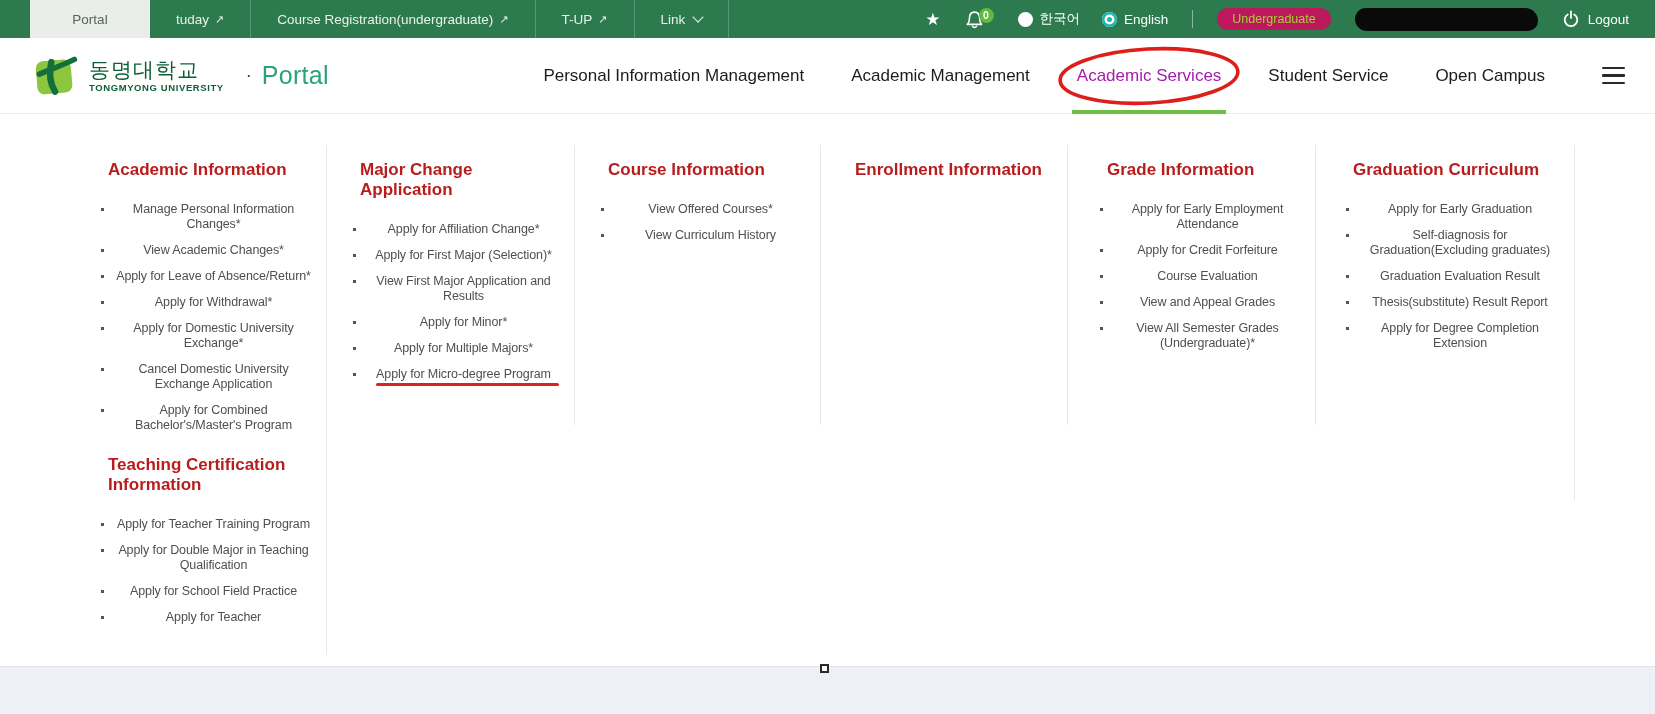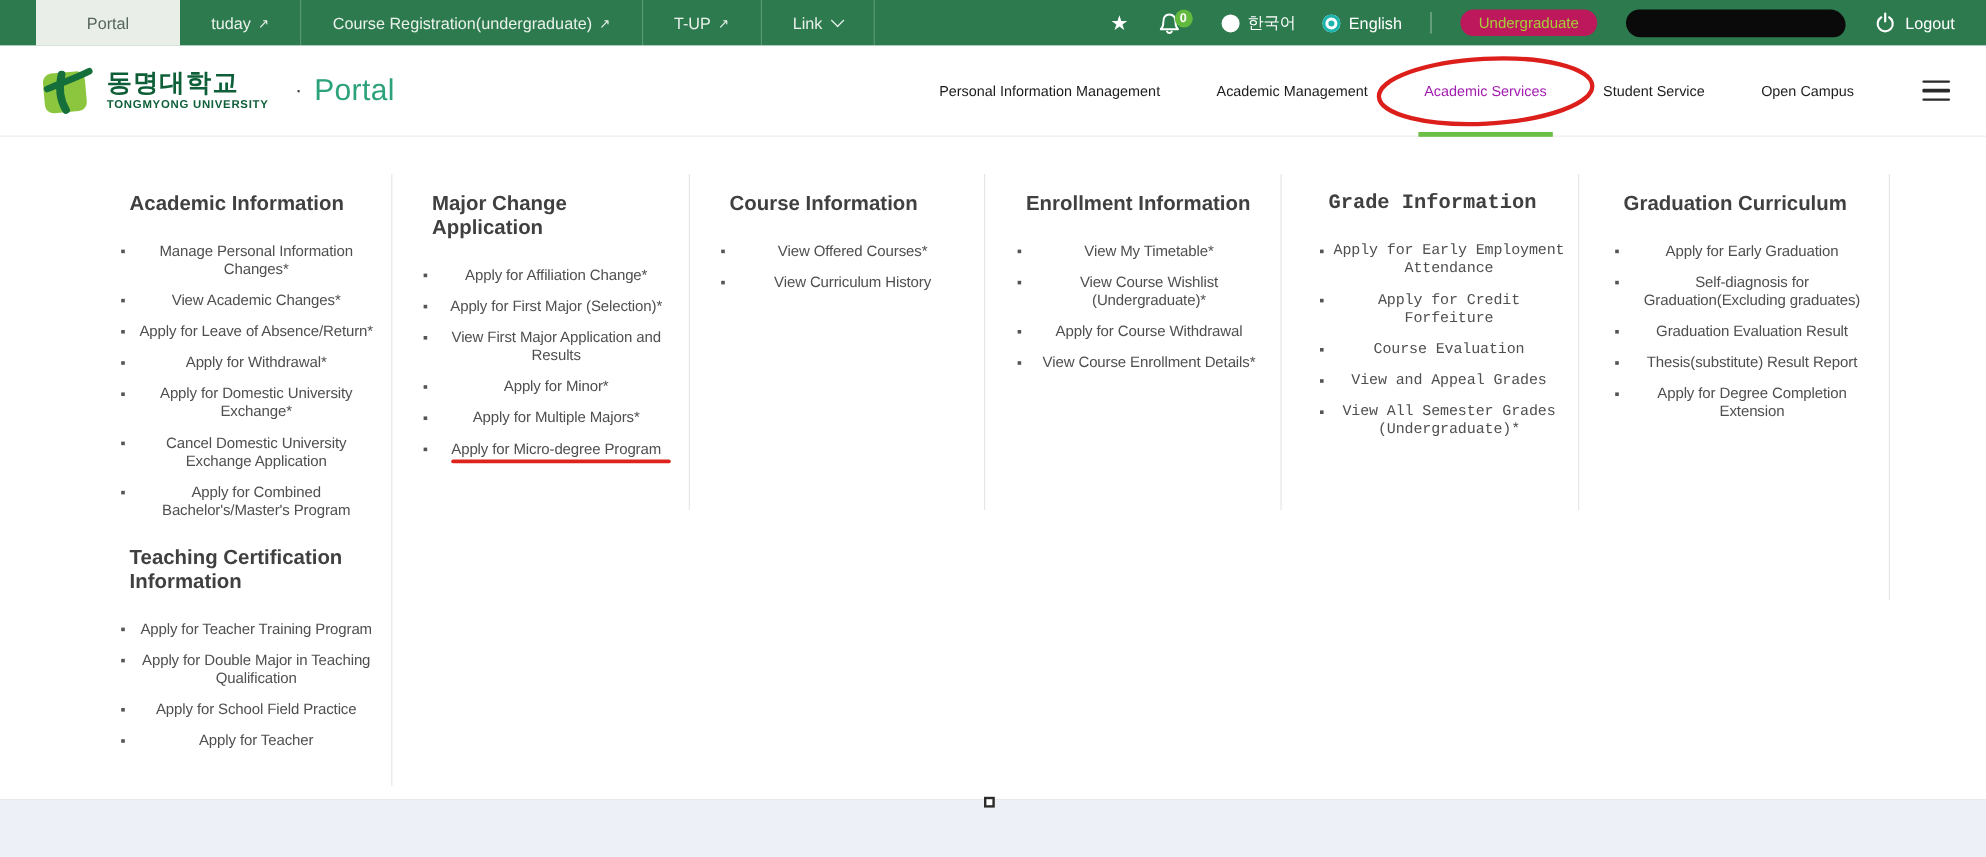--- a/index.html
+++ b/index.html
@@ -23,46 +23,46 @@
   .lang.sel .lang-dot { background:#1db4ad; box-shadow: inset 0 0 0 2.5px #1db4ad, inset 0 0 0 5px #ffffff; }
   .tb-divider { width:1px; height:18px; background:rgba(255,255,255,.45); }
   .role-badge { background:#be185d; color:#a6ce39; font-size:12.5px; border-radius:12px; padding:4px 15px; white-space:nowrap; }
   .redacted { width:183px; height:23px; background:#0a0a0a; border-radius:12px 14px 11px 13px; }
   .logout { display:flex; align-items:center; gap:8px; color:#fff; font-size:13.5px; cursor:pointer; }
 
   
   .header { height:76px; background:#fff; display:flex; align-items:center; padding:0 30px; border-bottom:1px solid #ebebeb; flex:none; }
   .logo-group { display:flex; align-items:center; cursor:pointer; }
   .univ-names { margin-left:9px; display:flex; flex-direction:column; }
-  .univ-ko { font-size:21px; font-weight:bold; color:#0e5f38; letter-spacing:1px; line-height:24px; }
+  .univ-ko { font-size:21px; font-weight:normal; color:#0e5f38; letter-spacing:1px; line-height:24px; }
   .univ-en { font-size:9.5px; font-weight:bold; color:#0e5f38; letter-spacing:.6px; }
   .dot-sep { color:#3c3c3c; font-size:18px; margin:0 10px 0 22px; }
   .portal-word { font-size:25px; color:#2ba17c; letter-spacing:.3px; }
   .nav { display:flex; gap:47px; margin-left:auto; margin-right:57px; align-items:center; height:100%; }
-  .nav-item { position:relative; display:flex; align-items:center; height:100%; font-size:12px; color:#1c1c1c; cursor:pointer; white-space:nowrap; }
+  .nav-item { position:relative; display:flex; align-items:center; height:100%; font-size:17px; color:#1c1c1c; cursor:pointer; white-space:nowrap; }
   .nav-item.active { color:#a21caf; }
   .nav-item.active::after { content:''; position:absolute; left:-5px; right:-5px; bottom:-1px; height:4px; background:#6abf44; }
   .red-ellipse { position:absolute; left:50%; top:50%; width:192px; height:66px; transform:translate(-50%,-50%); pointer-events:none; }
   .hamburger { width:23px; display:flex; flex-direction:column; gap:5px; cursor:pointer; }
   .hamburger span { height:2.5px; background:#2a2a2a; border-radius:1px; }
 
   
   .megamenu { height:553px; background:#fff; overflow:hidden; border-bottom:1px solid #e5e5e5; flex:none; }
   .mcols { display:flex; padding-top:46px; }
   .mcol { position:relative; padding-right:12px; }
   .mcol::after { content:''; position:absolute; right:0; top:-15px; width:1px; height:280px; background:#e7e7e7; }
   .mcol-1 { width:327px; padding-left:108px; }
   .mcol-1::after { height:510px; }
   .mcol-2 { width:248px; padding-left:33px; }
   .mcol-3 { width:246px; padding-left:33px; }
   .mcol-4 { width:247px; padding-left:34px; }
-  .mcol-5 { width:248px; padding-left:39px;font-family:Liberation Mono, monospace; }
+  .mcol-5 { width:248px; padding-left:39px; }
   .mcol-6 { width:259px; padding-left:37px; }
   .mcol-6::after { height:355px; }
-  .mhead { font-size:17px; line-height:20px; color:#404040; font-weight:bold; margin:0 0 22px 0; }
+  .mhead { font-size:17px; line-height:20px; color:#b91c1c; font-weight:bold; margin:0 0 22px 0; }
   .mhead + .mlist { margin-bottom:0;text-align:center; }
   .mlist { list-style:none; }
   .mlist + .mhead { margin-top:22px; }
   .mitem { position:relative; font-size:12.5px; line-height:15px; letter-spacing:-0.1px; color:#4f4f4f; margin:0 0 11px 4px; cursor:pointer; }
   .mitem::before { content:''; position:absolute; left:-11px; top:6px; width:3px; height:3px; background:#555; }
   .mitem .lbl { position:relative; }
   .mitem.annotated .lbl::after { content:''; position:absolute; left:0; right:-8px; bottom:-5px; height:3.5px; background:#de221c; border-radius:2px; }
 
   
   .page-bottom { flex:1; background:#edf0f7; position:relative; }
@@ -202,26 +202,20 @@
         </div>
         <div class="mcol mcol-3">
           <h3 class="mhead">Course Information</h3>
           <ul class="mlist">
             <li class="mitem"><span class="lbl">View Offered Courses*</span></li>
             <li class="mitem"><span class="lbl">View Curriculum History</span></li>
           </ul>
         </div>
         <div class="mcol mcol-4">
           <h3 class="mhead">Enrollment Information</h3>
-          <ul class="mlist">
-            <li class="mitem"><span class="lbl">View My Timetable*</span></li>
-            <li class="mitem"><span class="lbl">View Course Wishlist (Undergraduate)*</span></li>
-            <li class="mitem"><span class="lbl">Apply for Course Withdrawal</span></li>
-            <li class="mitem"><span class="lbl">View Course Enrollment Details*</span></li>
-          </ul>
         </div>
         <div class="mcol mcol-5">
           <h3 class="mhead">Grade Information</h3>
           <ul class="mlist">
             <li class="mitem"><span class="lbl">Apply for Early Employment Attendance</span></li>
             <li class="mitem"><span class="lbl">Apply for Credit Forfeiture</span></li>
             <li class="mitem"><span class="lbl">Course Evaluation</span></li>
             <li class="mitem"><span class="lbl">View and Appeal Grades</span></li>
             <li class="mitem"><span class="lbl">View All Semester Grades (Undergraduate)*</span></li>
           </ul>

